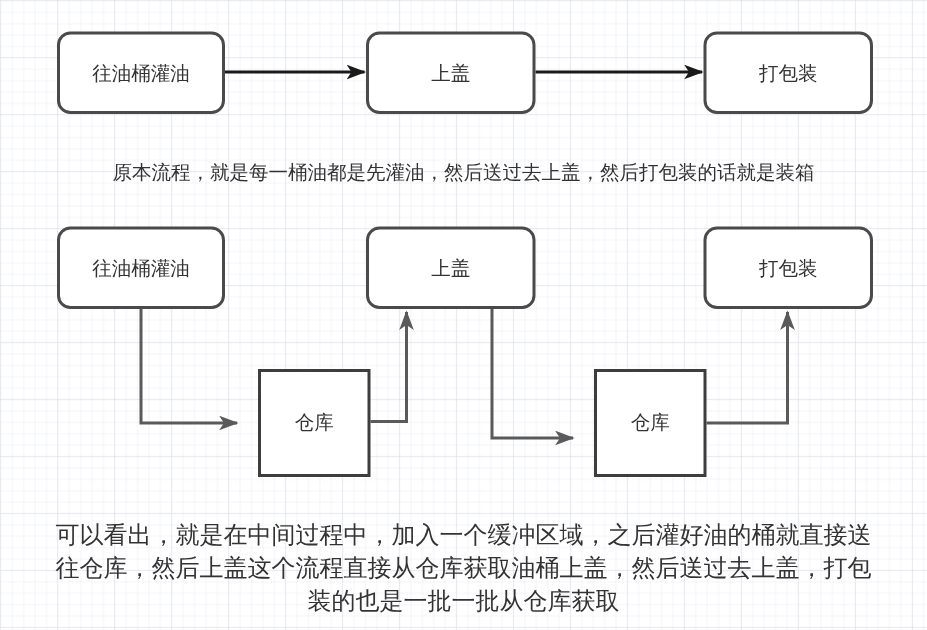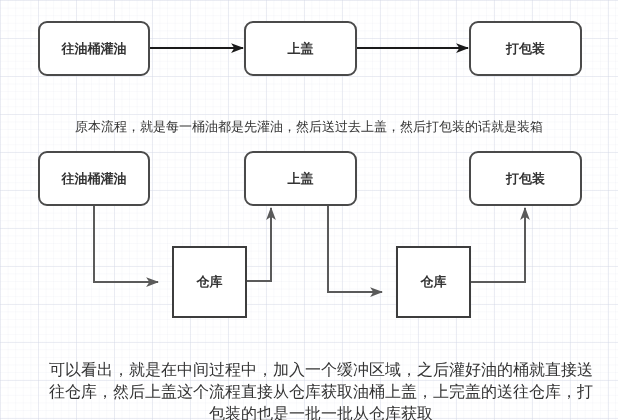--- a/index.html
+++ b/index.html
@@ -21,39 +21,38 @@
   .node{
     position:absolute;
     display:flex;align-items:center;justify-content:center;
     background:#ffffff;
     border:2px solid #4a4a4a;
     border-radius:9px;
     font-size:13px;
     color:#333333;
     box-sizing:border-box;
     text-align:center;
-    font-weight:bold;
   }
   .node.square{border-radius:0;border-color:#3d3d3d;margin-left:12px;}
   
   .n-a1{left:38px; top:21px; width:112px; height:55px;}
   .n-a2{left:244px;top:21px; width:113px; height:55px;}
   .n-a3{left:469px;top:21px; width:113px; height:55px;}
   
   .n-b1{left:38px; top:151px;width:112px; height:55px;}
   .n-b2{left:244px;top:151px;width:113px; height:55px;}
   .n-b3{left:469px;top:151px;width:113px; height:55px;}
   
   .n-w1{left:160px;top:246px;width:75px;height:72px;}
   .n-w2{left:384px;top:246px;width:75px;height:72px;}
   .caption{
     position:absolute;
     left:0;right:0;
     text-align:center;
-    margin:12px;
+    margin:0;
     color:#333333;
   }
   .caption-top{top:106px;font-size:13px;line-height:17px;}
   .caption-bottom{
     top:347px;
     left:34px;
     width:550px;
     right:auto;
     font-size:16px;
     line-height:22px;
@@ -105,15 +104,15 @@
     <span>打包装</span>
   </div>
 
   <div class="node square n-w1">
     <span>仓库</span>
   </div>
   <div class="node square n-w2">
     <span>仓库</span>
   </div>
 
-  <p class="caption caption-bottom">可以看出，就是在中间过程中，加入一个缓冲区域，之后灌好油的桶就直接送往仓库，然后上盖这个流程直接从仓库获取油桶上盖，上完盖的送往仓库，打包装的也是一批一批从仓库获取</p>
+  <p class="caption caption-bottom">可以看出，就是在中间过程中，加入一个缓冲区域，之后灌好油的桶就直接送往仓库，然后上盖这个流程直接从仓库获取油桶上盖，然后送过去上盖，打包装的也是一批一批从仓库获取</p>
 
 </div>
 
 </body></html>

